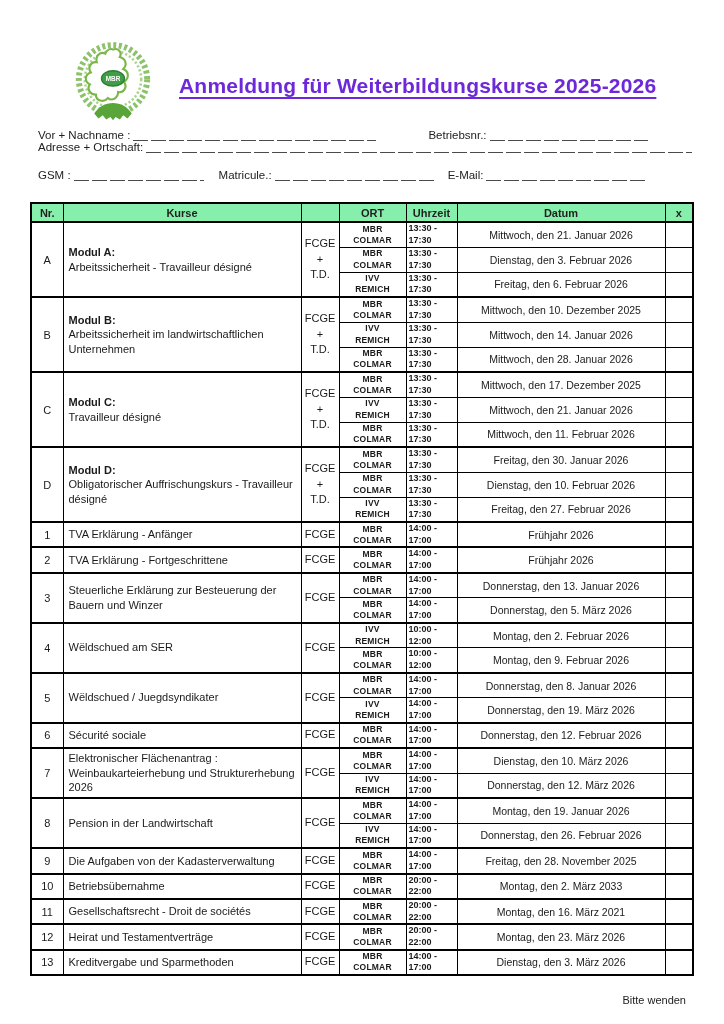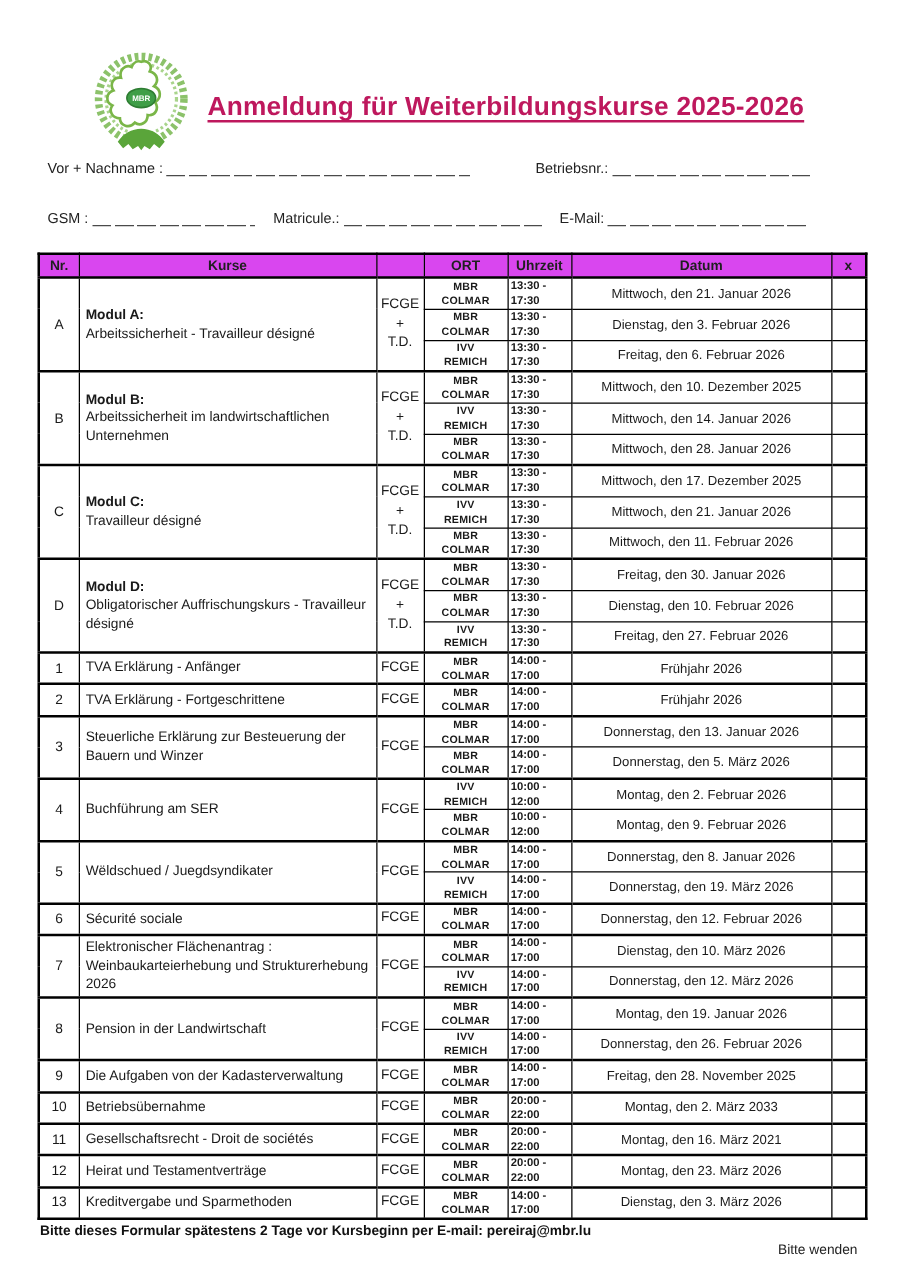--- a/index.html
+++ b/index.html
@@ -3,22 +3,22 @@
 <meta charset="utf-8">
 <style>
   * { box-sizing: border-box; margin: 0; padding: 0; }
   html, body { background: #fff; }
   body { font-family: "Liberation Sans", sans-serif; color: #1a1a1a; }
   #page { position: relative; width: 724px; height: 1024px; background: #fff; overflow: hidden; }
 
   
   #logo { position: absolute; left: 70px; top: 40px; width: 86px; height: 82px; }
   #page-title {
-    position: absolute; left: 166px; top: 74px; width: 470px;
-    font-size: 21px; font-weight: bold; color: #be185d;
+    position: absolute; left: 179px; top: 74px; width: 470px;
+    font-size: 21px; font-weight: bold; color: #6d28d9;
     text-decoration: underline; text-decoration-thickness: 2px; text-underline-offset: 4px;
     letter-spacing: 0.2px; white-space: nowrap;
   }
 
   
   .form-line { position: absolute; left: 38px; right: 32px; display: flex; align-items: flex-end; font-size: 11.5px; color: #222; }
   .form-line .lbl { white-space: nowrap; padding-right: 3px; }
   .blank {
     display: inline-block; height: 13px;
     background-image: repeating-linear-gradient(90deg, #4a4a4a 0 15px, transparent 15px 18px);
@@ -27,21 +27,21 @@
   .spacer { display: inline-block; }
   #line-name { top: 128px; }
   #line-address { top: 140px; }
   #line-gsm { top: 168px; }
   .grow { flex: 1 1 auto; }
 
   
   #courses-wrap { position: absolute; left: 30px; top: 202px; width: 663px; }
   table.courses { border-collapse: collapse; table-layout: fixed; width: 662px; border: 2px solid #000; }
   .courses th {
-    background: #d946ef; border: 1px solid #000; font-size: 11px; font-weight: bold;
+    background: #86efac; border: 1px solid #000; font-size: 11px; font-weight: bold;
     height: 19px; padding: 0 2px; color: #1f1f1f; text-align: center;
   }
   .courses td { border: 1px solid #000; padding: 0 2px; vertical-align: middle; overflow: hidden; }
   .courses tbody tr { height: 25px; }
   .courses tr.group-start > td { border-top: 2px solid #000; }
   .nr-cell { text-align: center; font-size: 11px; }
   .course-cell { text-align: left; padding-left: 5px !important; padding-right: 4px !important; font-size: 11px; line-height: 1.32; }
   .course-title { font-weight: bold; }
   .org-cell { text-align: center; font-size: 11px; line-height: 1.45; }
   .ort-cell { text-align: center; font-size: 8.5px; font-weight: bold; line-height: 1.3; letter-spacing: 0.2px; }
@@ -72,20 +72,24 @@
   <div id="page-title">Anmeldung für Weiterbildungskurse 2025-2026</div>
 
   <div class="form-line" id="line-name">
     <span class="lbl">Vor + Nachname :</span>
     <span class="blank" style="width:243px"></span>
     <span class="spacer" style="width:52px"></span>
     <span class="lbl">Betriebsnr.:</span>
     <span class="blank" style="width:158px"></span>
   </div>
 
+  <div class="form-line" id="line-address">
+    <span class="lbl">Adresse + Ortschaft:</span>
+    <span class="blank grow"></span>
+  </div>
 
   <div class="form-line" id="line-gsm">
     <span class="lbl">GSM :</span>
     <span class="blank" style="width:130px"></span>
     <span class="spacer" style="width:15px"></span>
     <span class="lbl">Matricule.:</span>
     <span class="blank" style="width:160px"></span>
     <span class="spacer" style="width:13px"></span>
     <span class="lbl">E-Mail:</span>
     <span class="blank" style="width:162px"></span>
@@ -363,21 +367,21 @@
             <td class="time-cell">
               <div>14:00 -</div>
               <div>17:00</div>
             </td>
             <td class="date-cell">Donnerstag, den 5. März 2026</td>
             <td class="check-cell"></td>
           </tr>
           <tr class="group-start">
             <td class="nr-cell" rowspan="2">4</td>
             <td class="course-cell" rowspan="2">
-              <div class="course-desc">Buchführung am SER</div>
+              <div class="course-desc">Wëldschued am SER</div>
             </td>
             <td class="org-cell" rowspan="2">
               <div>FCGE</div>
             </td>
             <td class="ort-cell">
               <div>IVV</div>
               <div>REMICH</div>
             </td>
             <td class="time-cell">
               <div>10:00 -</div>
@@ -602,16 +606,15 @@
               <div>14:00 -</div>
               <div>17:00</div>
             </td>
             <td class="date-cell">Dienstag, den 3. März 2026</td>
             <td class="check-cell"></td>
           </tr>
         </tbody>
     </table>
   </div>
 
-  <div id="footer-note">Bitte dieses Formular spätestens 2 Tage vor Kursbeginn per E-mail: pereiraj@mbr.lu</div>
   <div id="turn-note">Bitte wenden</div>
 
 </div>
 
 </body></html>

